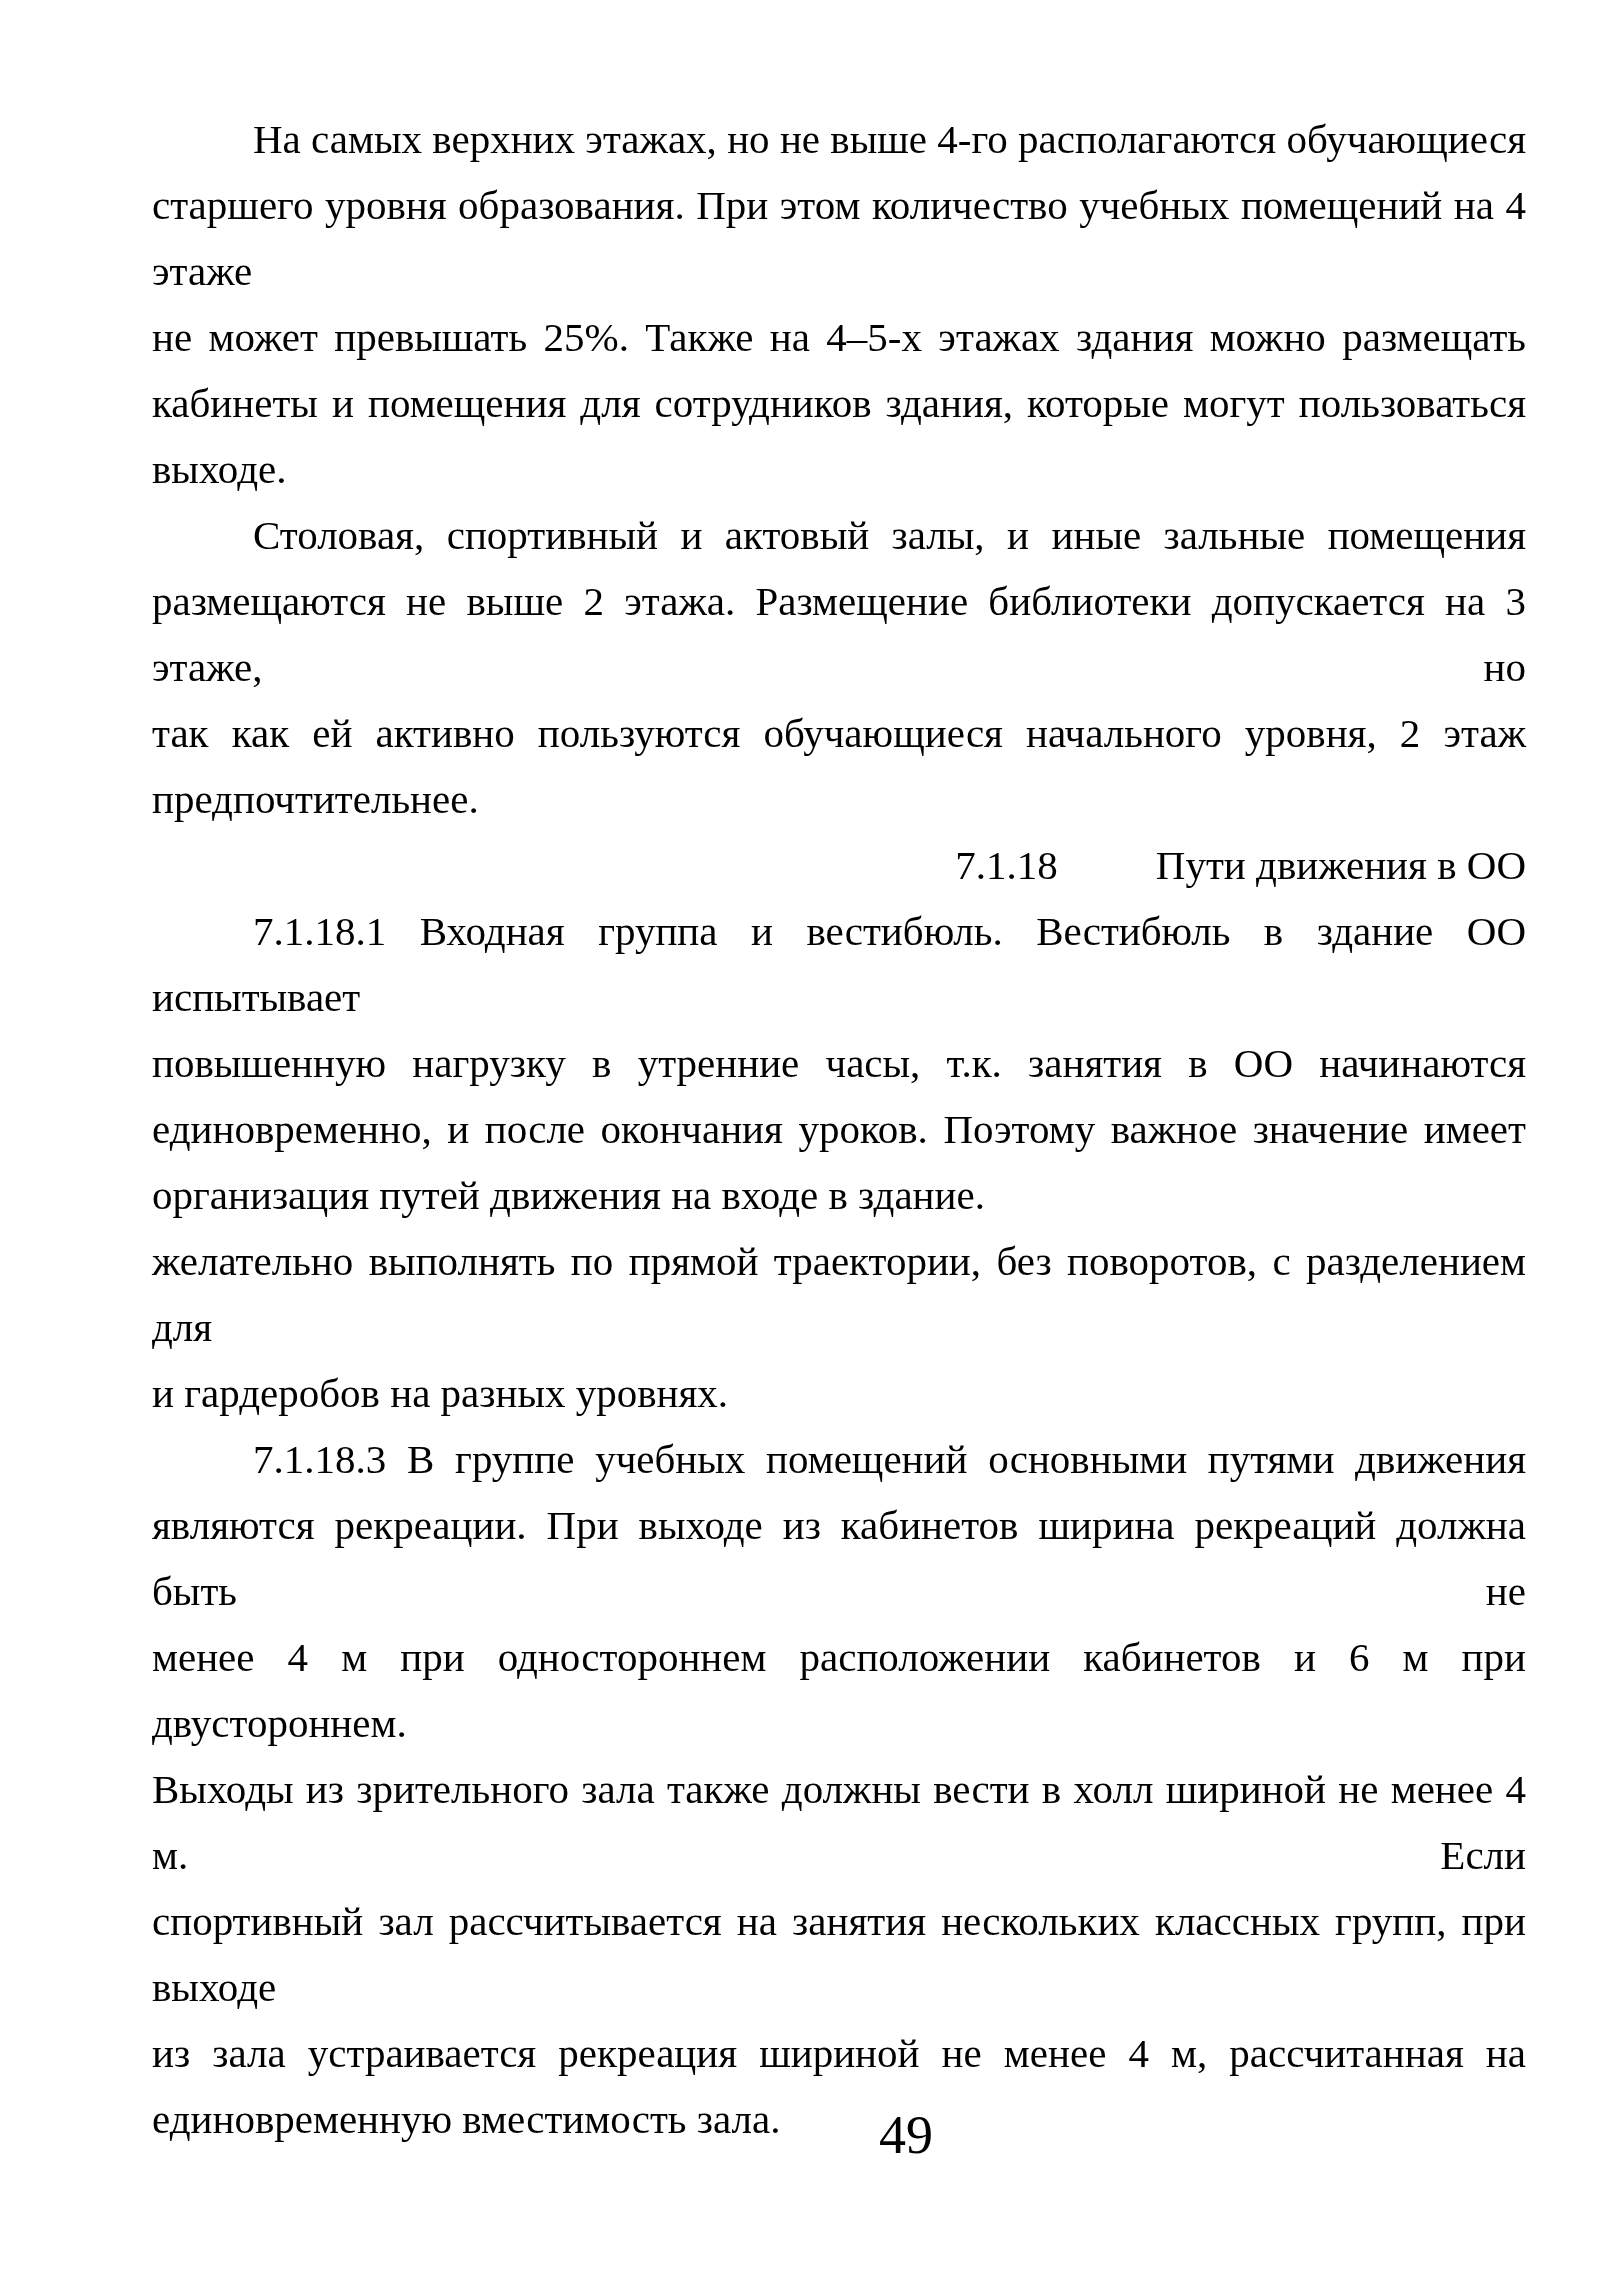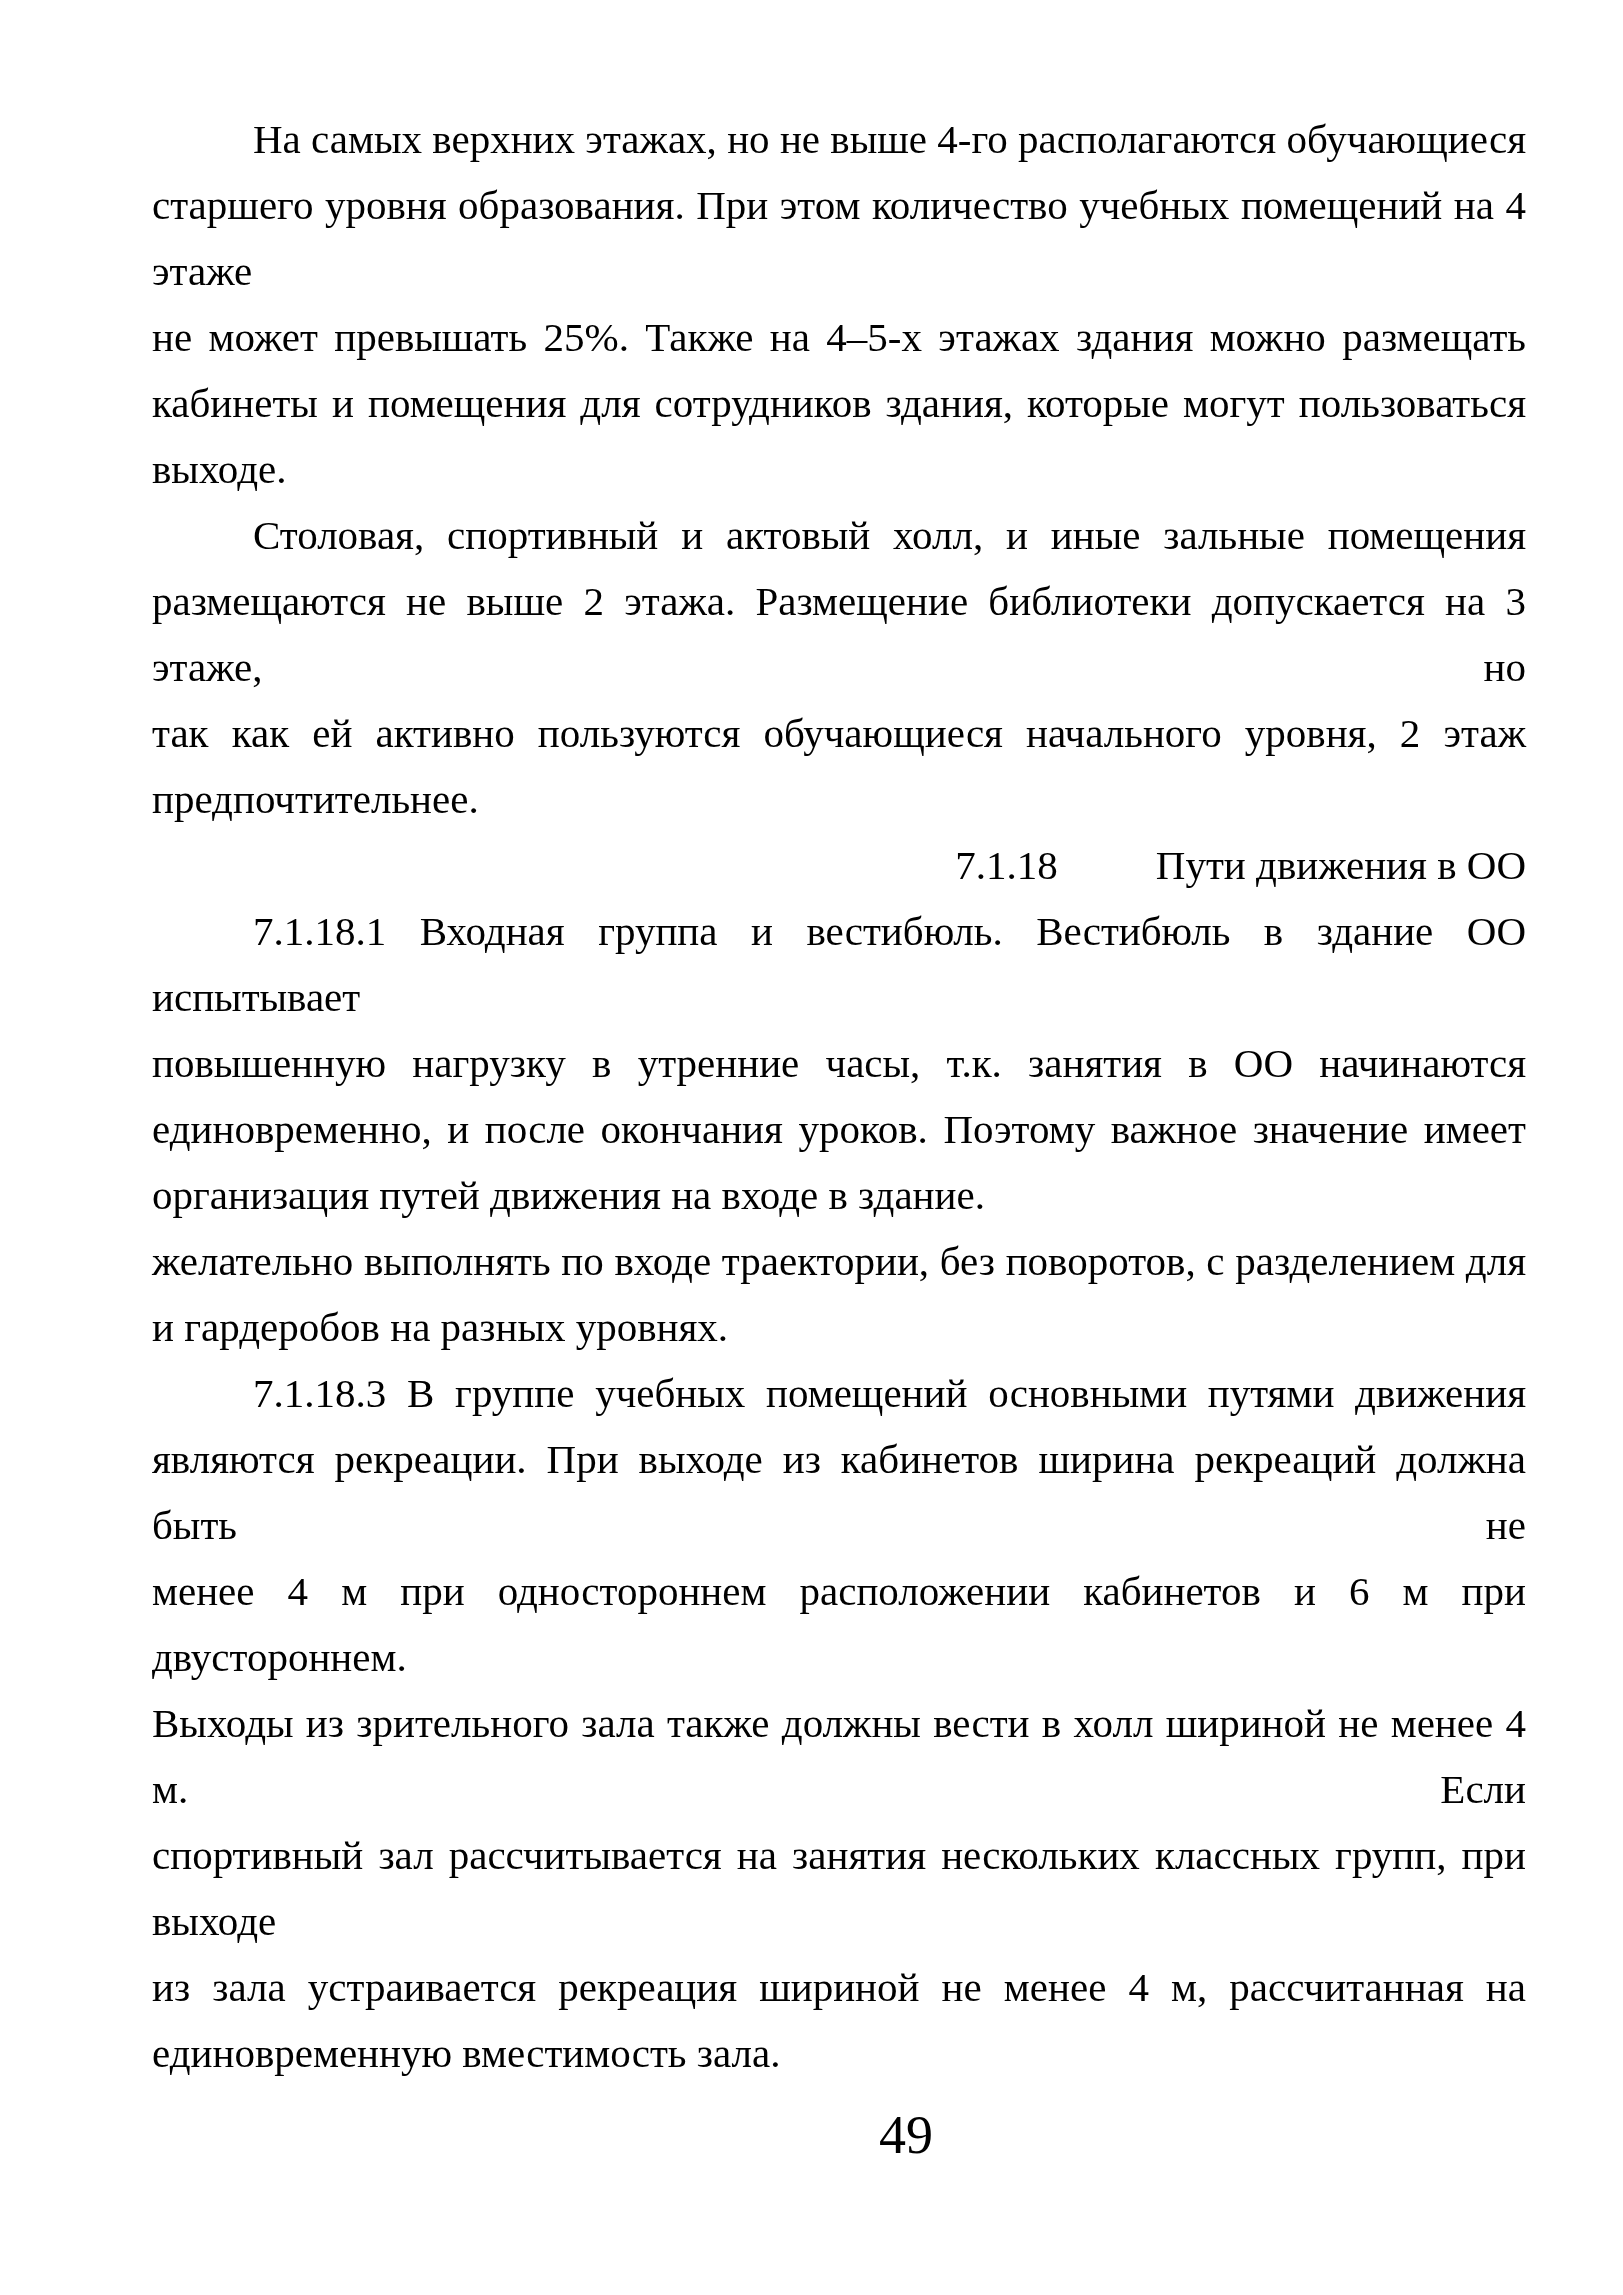--- a/index.html
+++ b/index.html
@@ -56,30 +56,30 @@
 </head>
 <body>
 
 <div class="page">
   <div class="text-block" id="content-root">
       <div class="line indent">На самых верхних этажах, но не выше 4-го располагаются обучающиеся</div>
       <div class="line">старшего уровня образования. При этом количество учебных помещений на 4 этаже</div>
       <div class="line">не может превышать 25%. Также на 4–5-х этажах здания можно размещать</div>
       <div class="line">кабинеты и помещения для сотрудников здания, которые могут пользоваться</div>
       <div class="line last">выходе.</div>
-      <div class="line indent">Столовая, спортивный и актовый холл, и иные зальные помещения</div>
+      <div class="line indent">Столовая, спортивный и актовый залы, и иные зальные помещения</div>
       <div class="line">размещаются не выше 2 этажа. Размещение библиотеки допускается на 3 этаже, но</div>
       <div class="line">так как ей активно пользуются обучающиеся начального уровня, 2 этаж</div>
       <div class="line last">предпочтительнее.</div>
       <div class="heading"><span>7.1.18</span><span class="h-gap"></span><span>Пути движения в ОО</span></div>
       <div class="line indent">7.1.18.1 Входная группа и вестибюль. Вестибюль в здание ОО испытывает</div>
       <div class="line">повышенную нагрузку в утренние часы, т.к. занятия в ОО начинаются</div>
       <div class="line">единовременно, и после окончания уроков. Поэтому важное значение имеет</div>
       <div class="line last">организация путей движения на входе в здание.</div>
-      <div class="line">желательно выполнять по входе траектории, без поворотов, с разделением для</div>
+      <div class="line">желательно выполнять по прямой траектории, без поворотов, с разделением для</div>
       <div class="line last">и гардеробов на разных уровнях.</div>
       <div class="line indent">7.1.18.3 В группе учебных помещений основными путями движения</div>
       <div class="line">являются рекреации. При выходе из кабинетов ширина рекреаций должна быть не</div>
       <div class="line">менее 4 м при одностороннем расположении кабинетов и 6 м при двустороннем.</div>
       <div class="line">Выходы из зрительного зала также должны вести в холл шириной не менее 4 м. Если</div>
       <div class="line">спортивный зал рассчитывается на занятия нескольких классных групп, при выходе</div>
       <div class="line">из зала устраивается рекреация шириной не менее 4 м, рассчитанная на</div>
       <div class="line last">единовременную вместимость зала.</div>
     </div>
   <div class="page-number">49</div>

